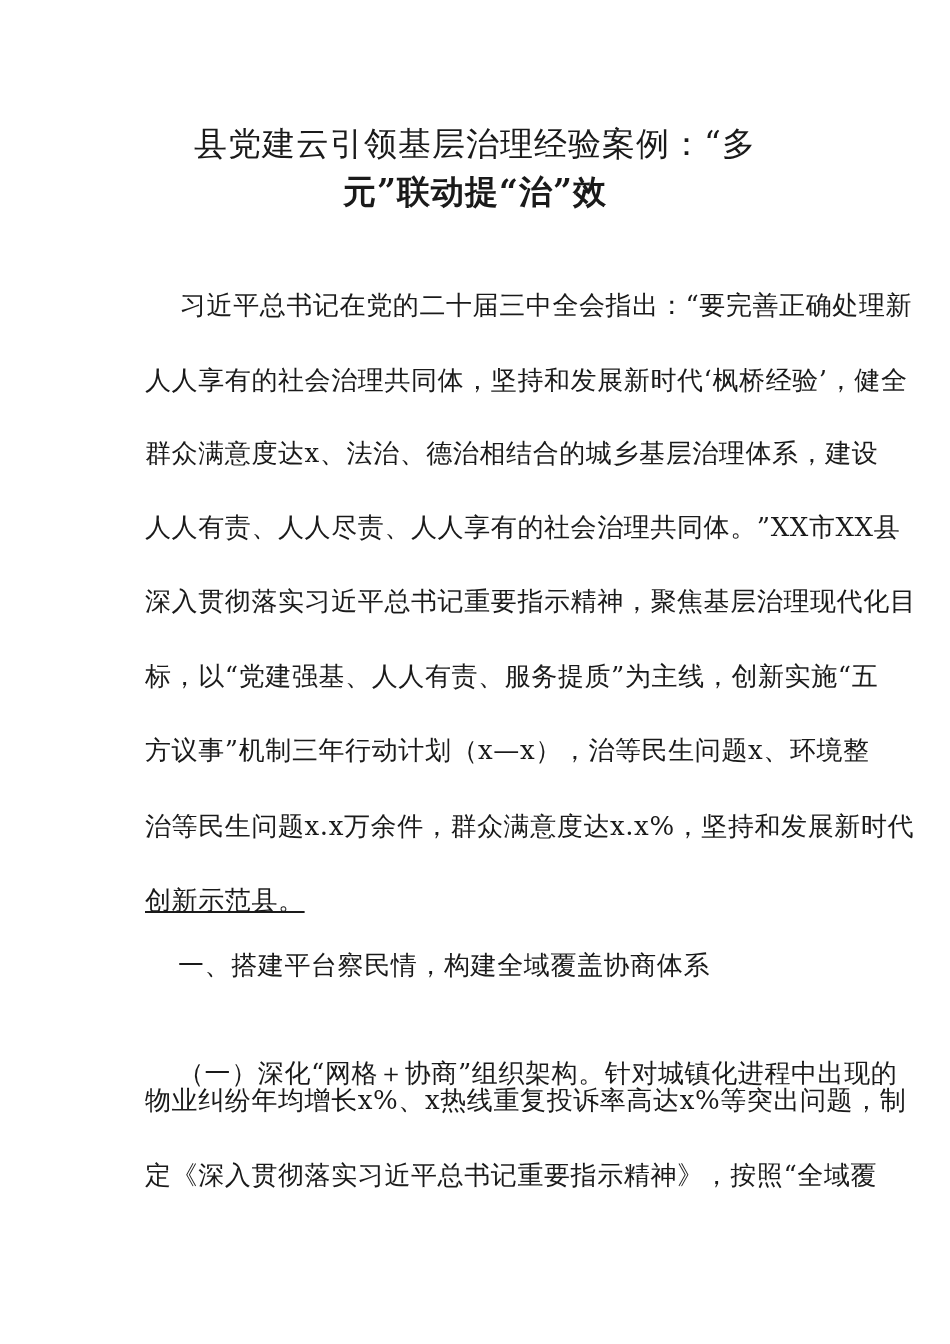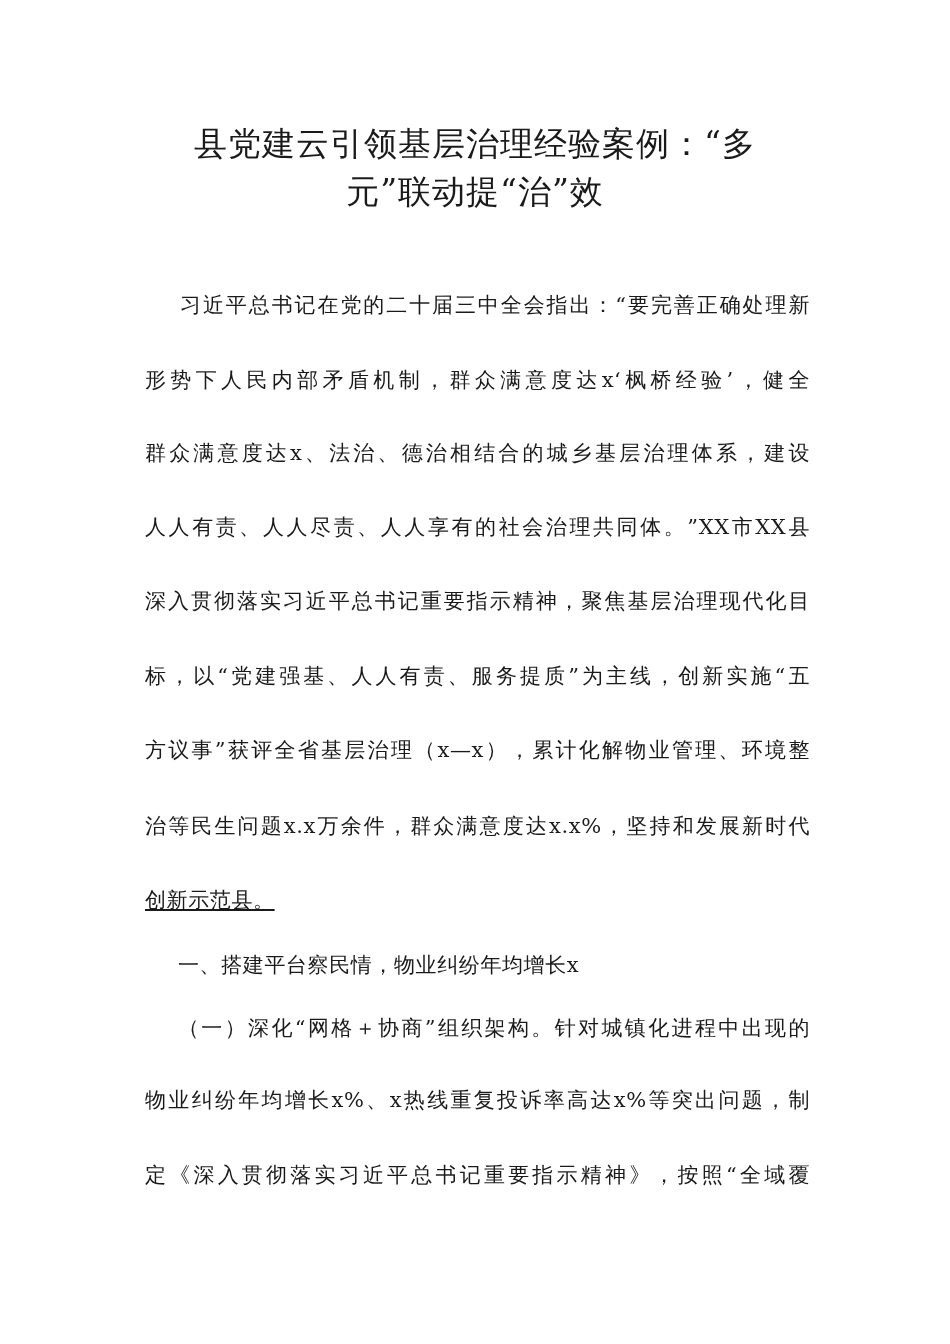--- a/index.html
+++ b/index.html
@@ -2,43 +2,43 @@
 <html><head>
 <meta charset="utf-8">
 <style>
   html, body { margin: 0; padding: 0; background: #ffffff; }
   body { width: 950px; height: 1344px; position: relative; overflow: hidden;
          font-family: "DejaVu Serif", "Liberation Serif", serif; color: #1a1a1a; }
   .page { position: absolute; left: 0; top: 0; width: 950px; height: 1344px; background: #fff; }
   .title { position: absolute; left: 140px; width: 670px; text-align: center;
            font-size: 33px; line-height: 52px; letter-spacing: 1px; }
   .title.l1 { top: 118px; }
-  .title.l2 { top: 166px; }
-  .line { position: absolute; left: 145px; width: 665px; font-size: 21px; line-height: 30px;
+  .title.l2 { top: 166px; font-weight: bold; }
+  .line { position: absolute; left: 145px; width: 665px; font-size: 26px; line-height: 30px;
           white-space: nowrap; letter-spacing: 0.6px; text-align: justify; text-align-last: justify; }
   .line.indent { left: 180px; width: 630px; }
   .line.last { text-align-last: left; text-decoration: underline; }
   .line.heading { left: 178px; width: 500px; text-align-last: left; }
-  .line.sub { left: 178px; width: 632px; }
+  .line.sub { left: 178px; width: 632px; margin-top: 45px; }
 </style>
 </head>
 <body>
 
 <div class="page">
   <div class="title l1">县党建云引领基层治理经验案例：“多</div>
   <div class="title l2">元”联动提“治”效</div>
 
   <div class="line indent" style="top:290px">习近平总书记在党的二十届三中全会指出：“要完善正确处理新</div>
-  <div class="line" style="top:365px">形势下人民内部矛盾机制，群众满意度达x‘枫桥经验’，健全</div>
+  <div class="line" style="top:365px">人人享有的社会治理共同体，坚持和发展新时代‘枫桥经验’，健全</div>
   <div class="line" style="top:438px">群众满意度达x、法治、德治相结合的城乡基层治理体系，建设</div>
   <div class="line" style="top:586px">深入贯彻落实习近平总书记重要指示精神，聚焦基层治理现代化目</div>
   <div class="line" style="top:512px">人人有责、人人尽责、人人享有的社会治理共同体。”XX市XX县</div>
   <div class="line" style="top:661px">标，以“党建强基、人人有责、服务提质”为主线，创新实施“五</div>
-  <div class="line" style="top:735px">方议事”获评全省基层治理（x—x），累计化解物业管理、环境整</div>
+  <div class="line" style="top:735px">方议事”机制三年行动计划（x—x），治等民生问题x、环境整</div>
   <div class="line" style="top:811px">治等民生问题x.x万余件，群众满意度达x.x%，坚持和发展新时代</div>
   <div class="line last" style="top:885px">创新示范县。</div>
 
-  <div class="line heading" style="top:950px">一、搭建平台察民情，物业纠纷年均增长x</div>
+  <div class="line heading" style="top:950px">一、搭建平台察民情，构建全域覆盖协商体系</div>
 
   <div class="line sub" style="top:1013px">（一）深化“网格＋协商”组织架构。针对城镇化进程中出现的</div>
   <div class="line" style="top:1085px">物业纠纷年均增长x%、x热线重复投诉率高达x%等突出问题，制</div>
   <div class="line" style="top:1160px">定《深入贯彻落实习近平总书记重要指示精神》，按照“全域覆</div>
 </div>
 
 </body></html>

